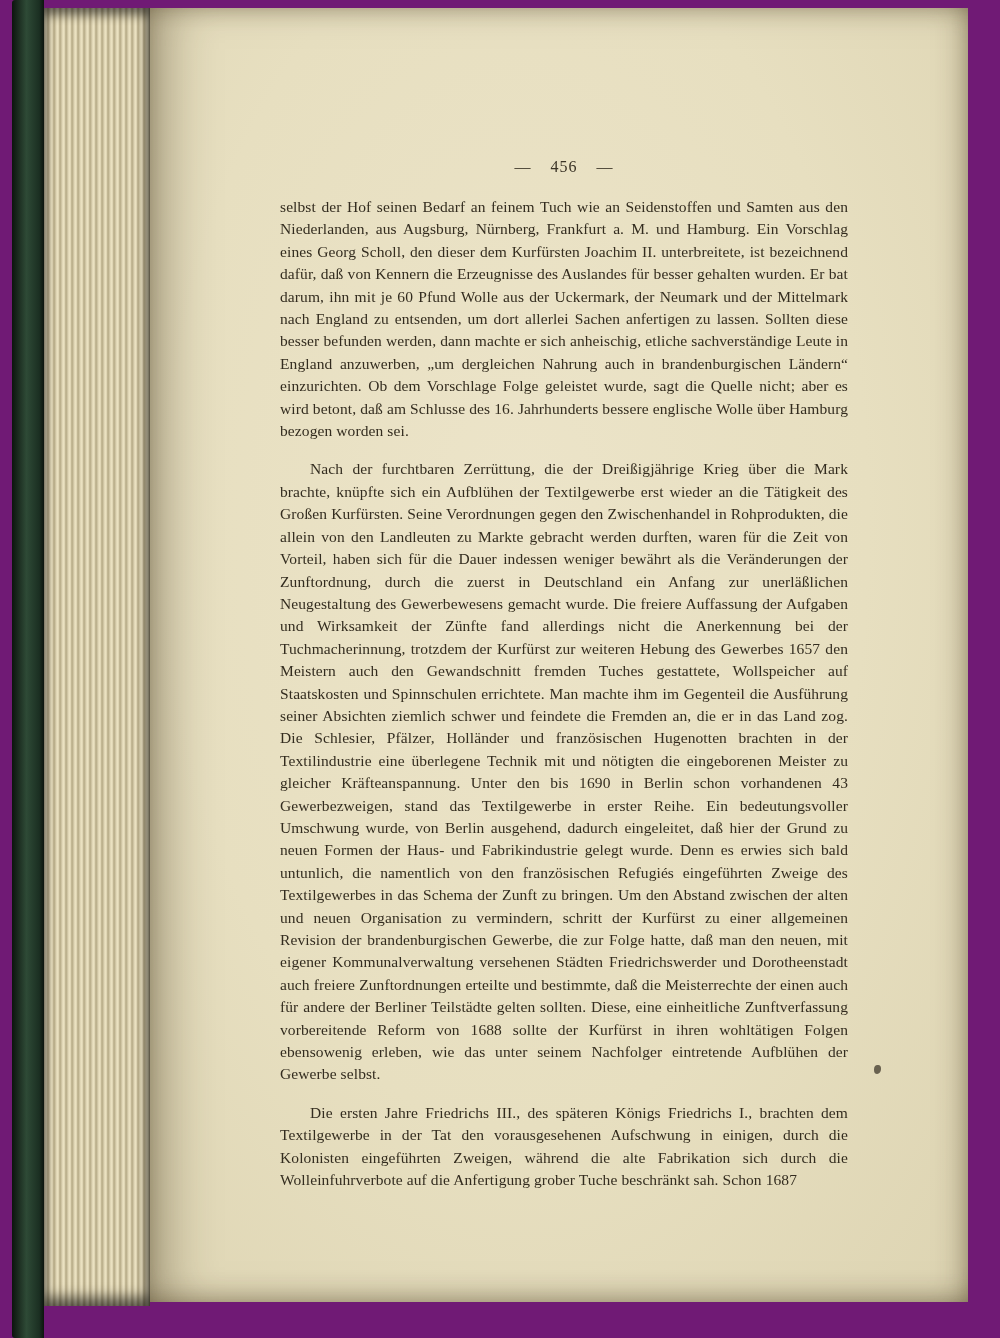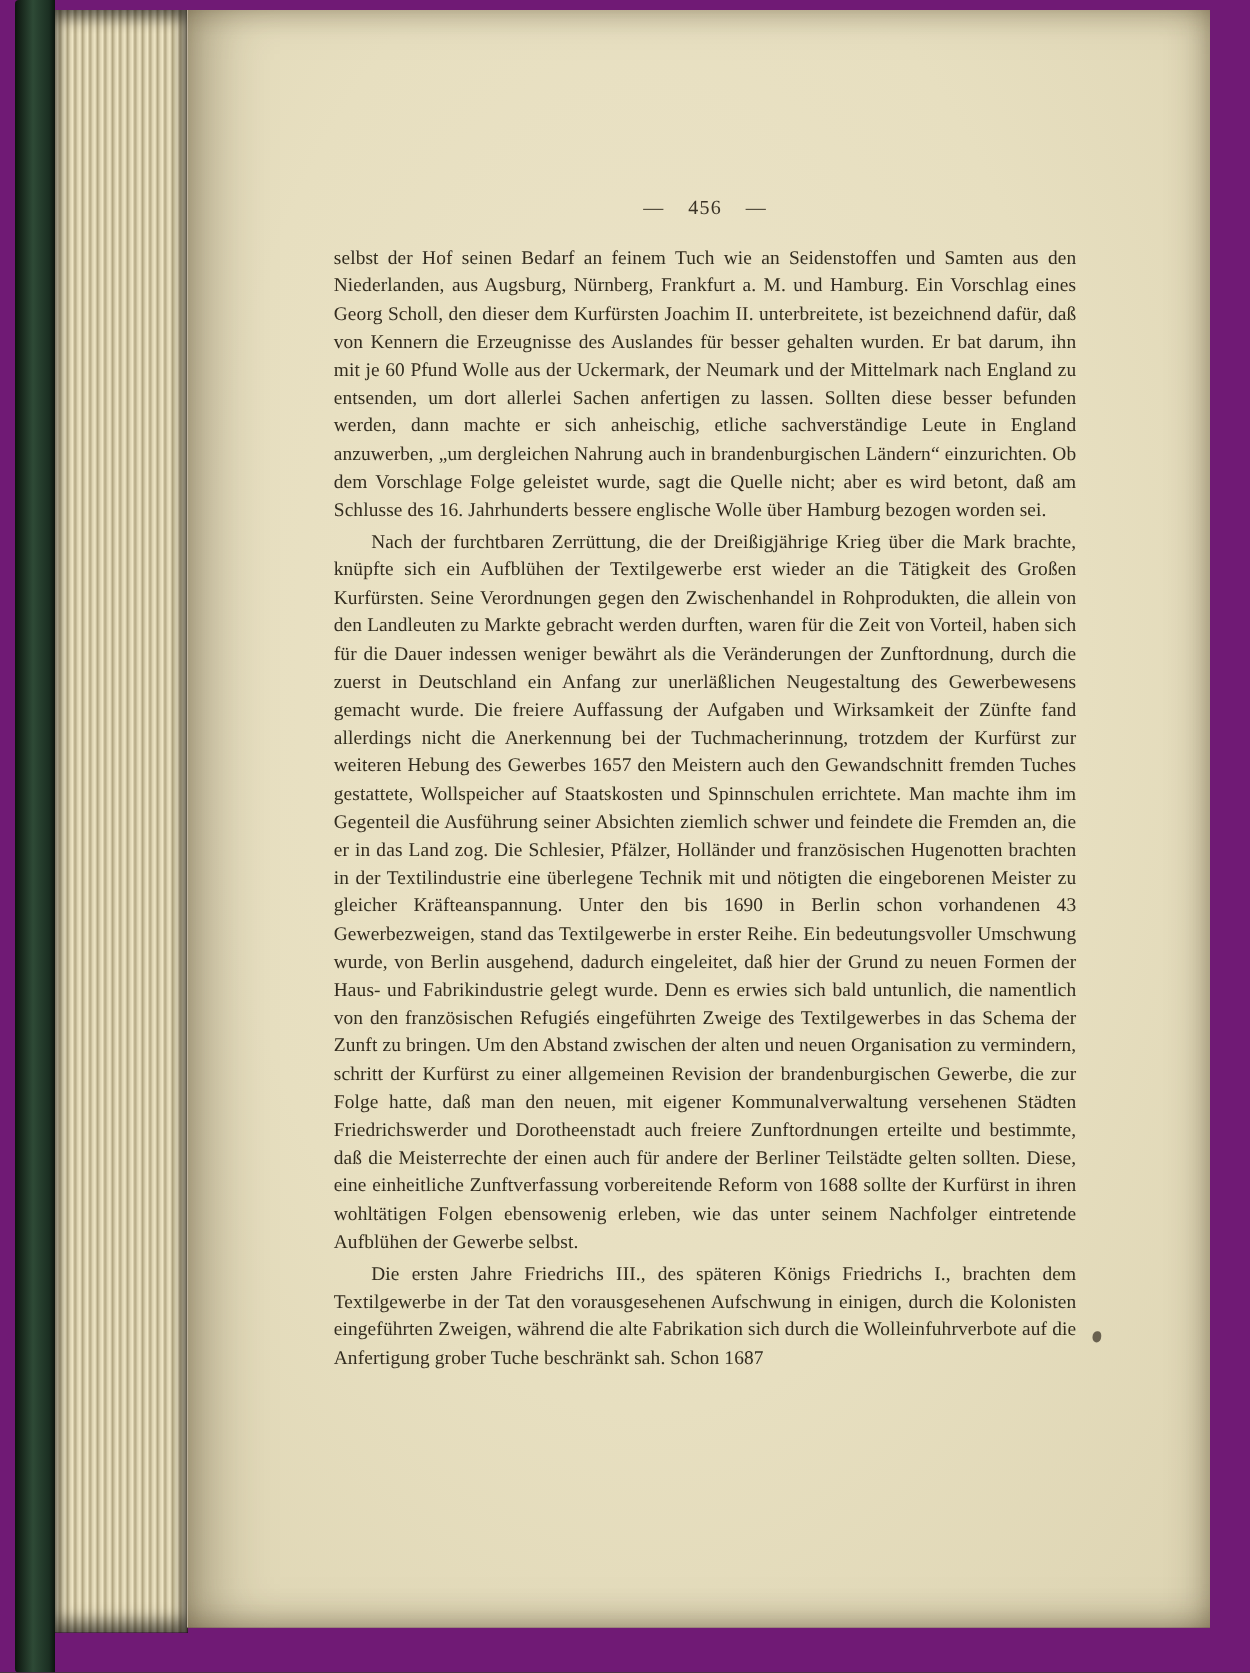--- a/index.html
+++ b/index.html
@@ -73,21 +73,21 @@
   }
   .text-block {
     margin-top: 20px;
     font-size: 15.5px;
     line-height: 22.4px;
     color: #332c1f;
     text-align: justify;
     letter-spacing: 0.1px;
   }
   .para {
-    margin: 3px;
+    margin: 16px;
   }
   .para.indent {
     text-indent: 30px;
   }
   .ink-speck {
     position: absolute;
     left: 724px;
     top: 1057px;
     width: 7px;
     height: 9px;

